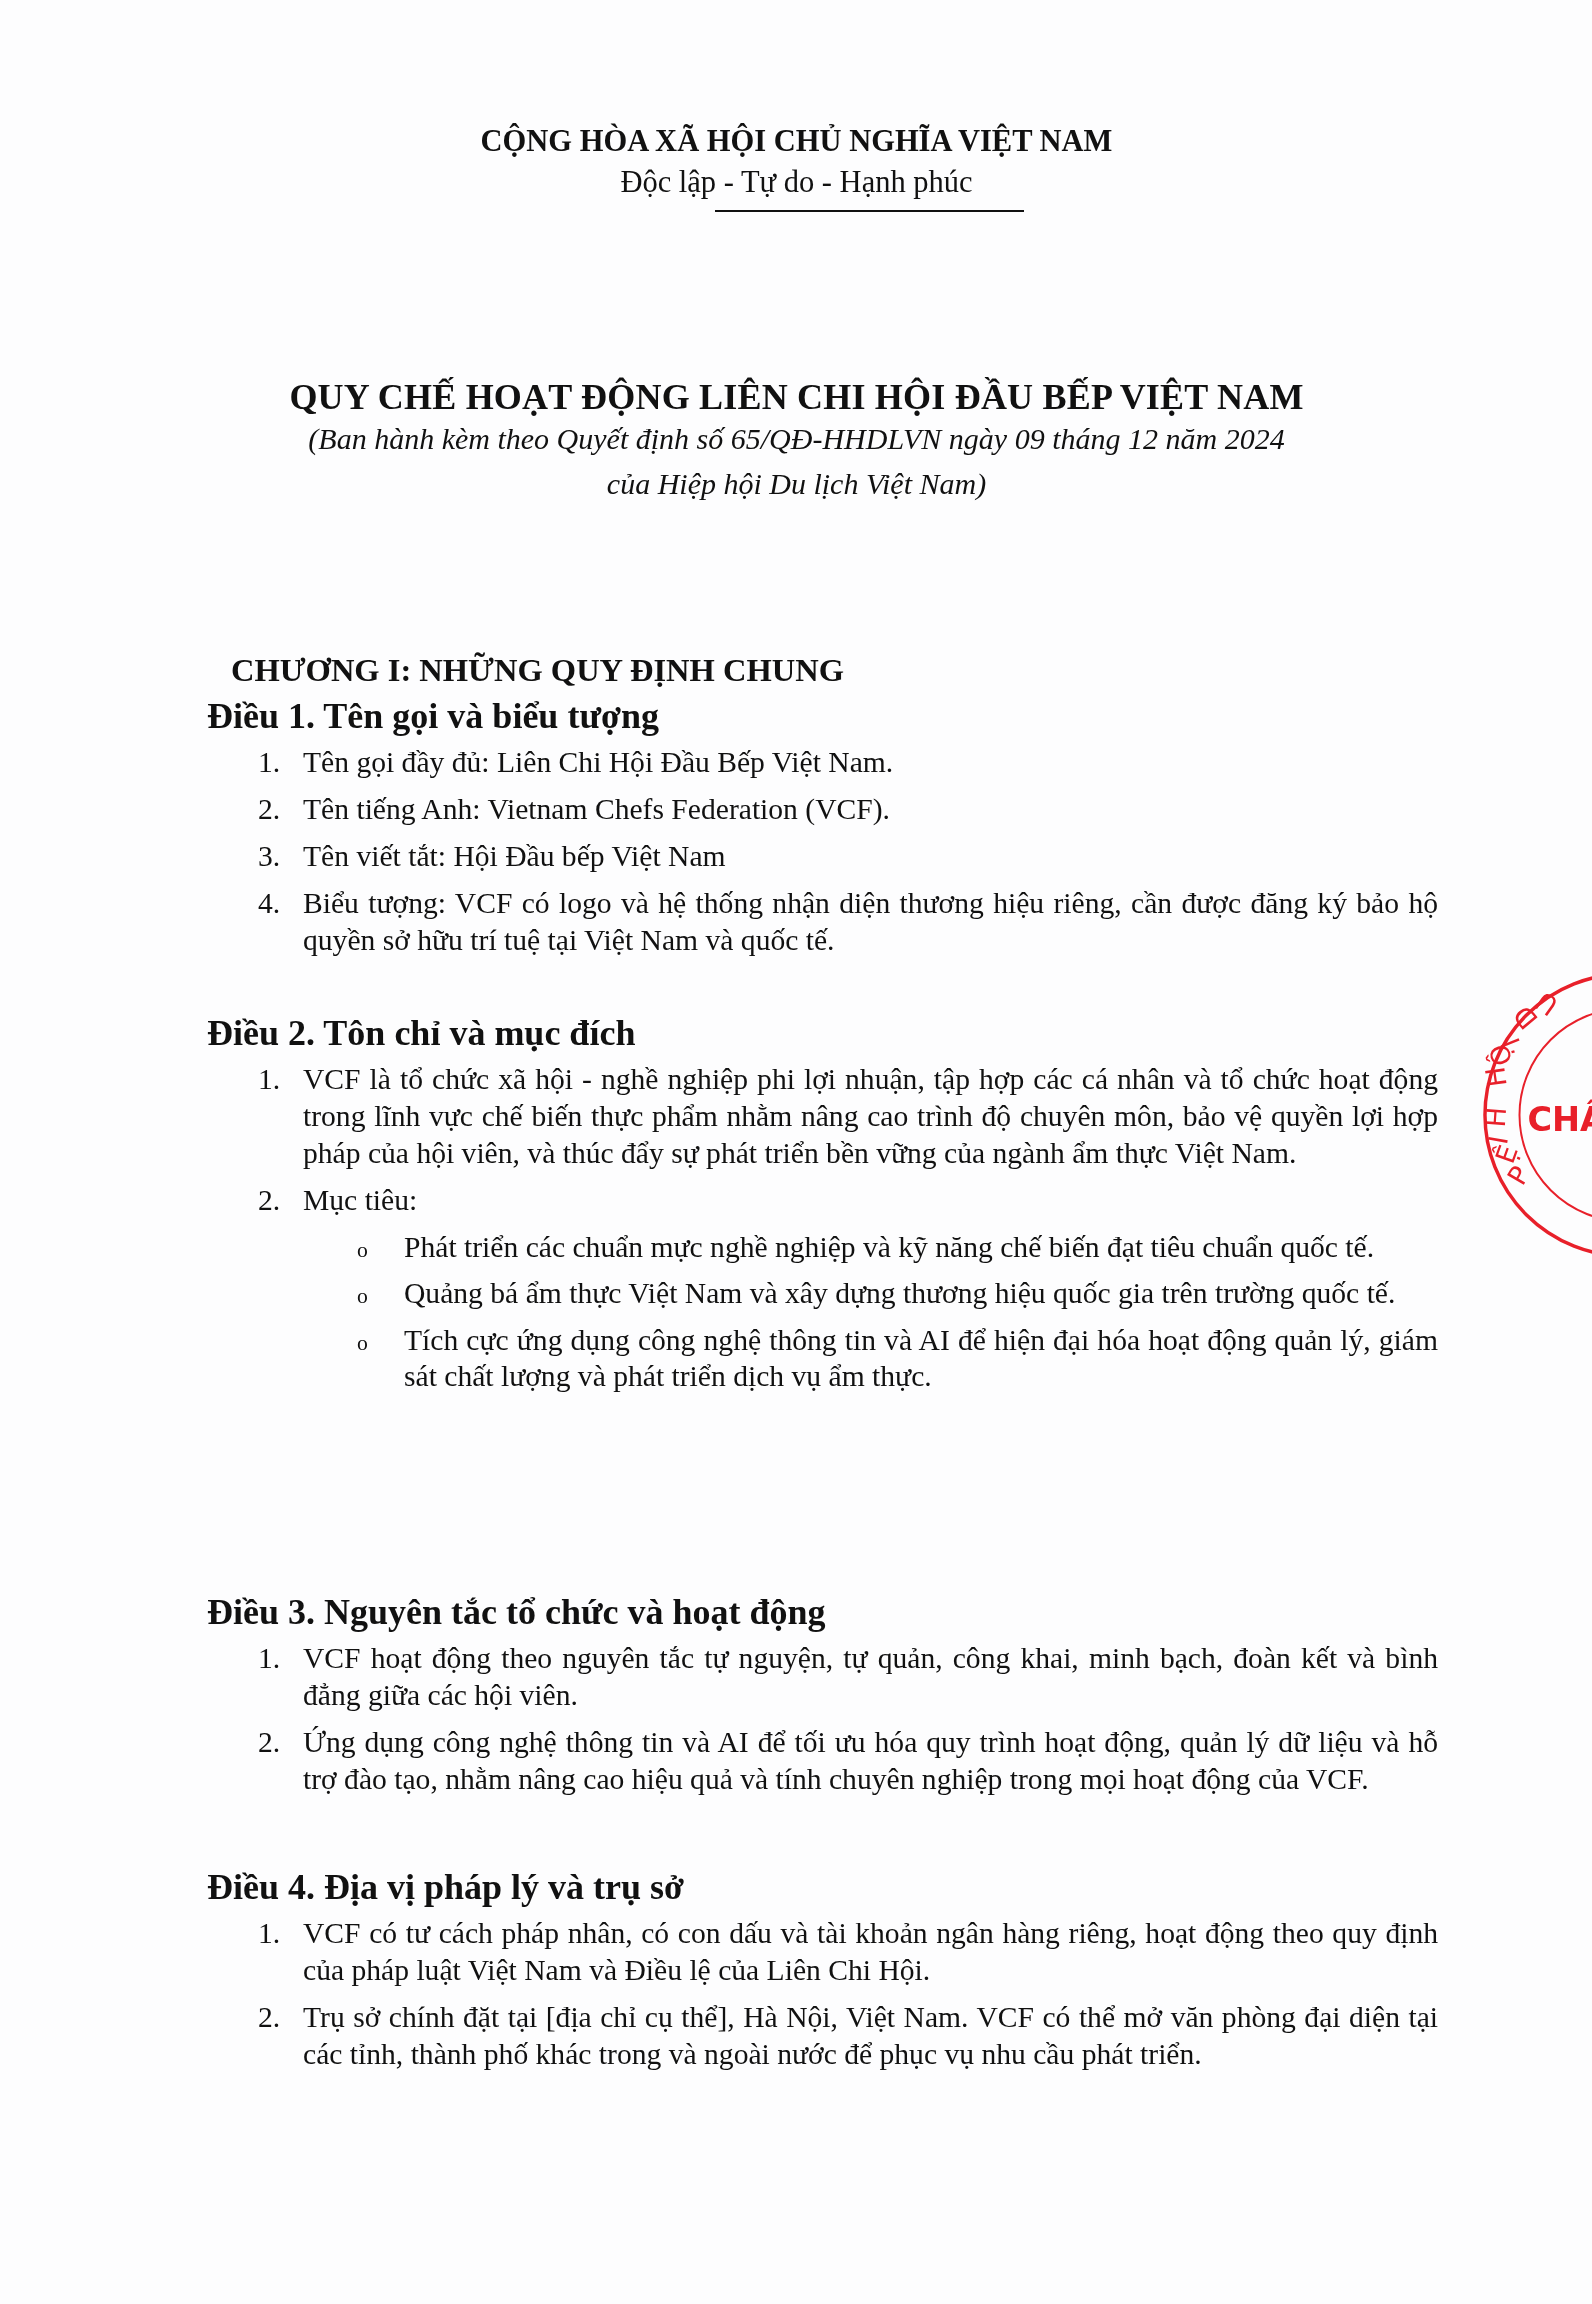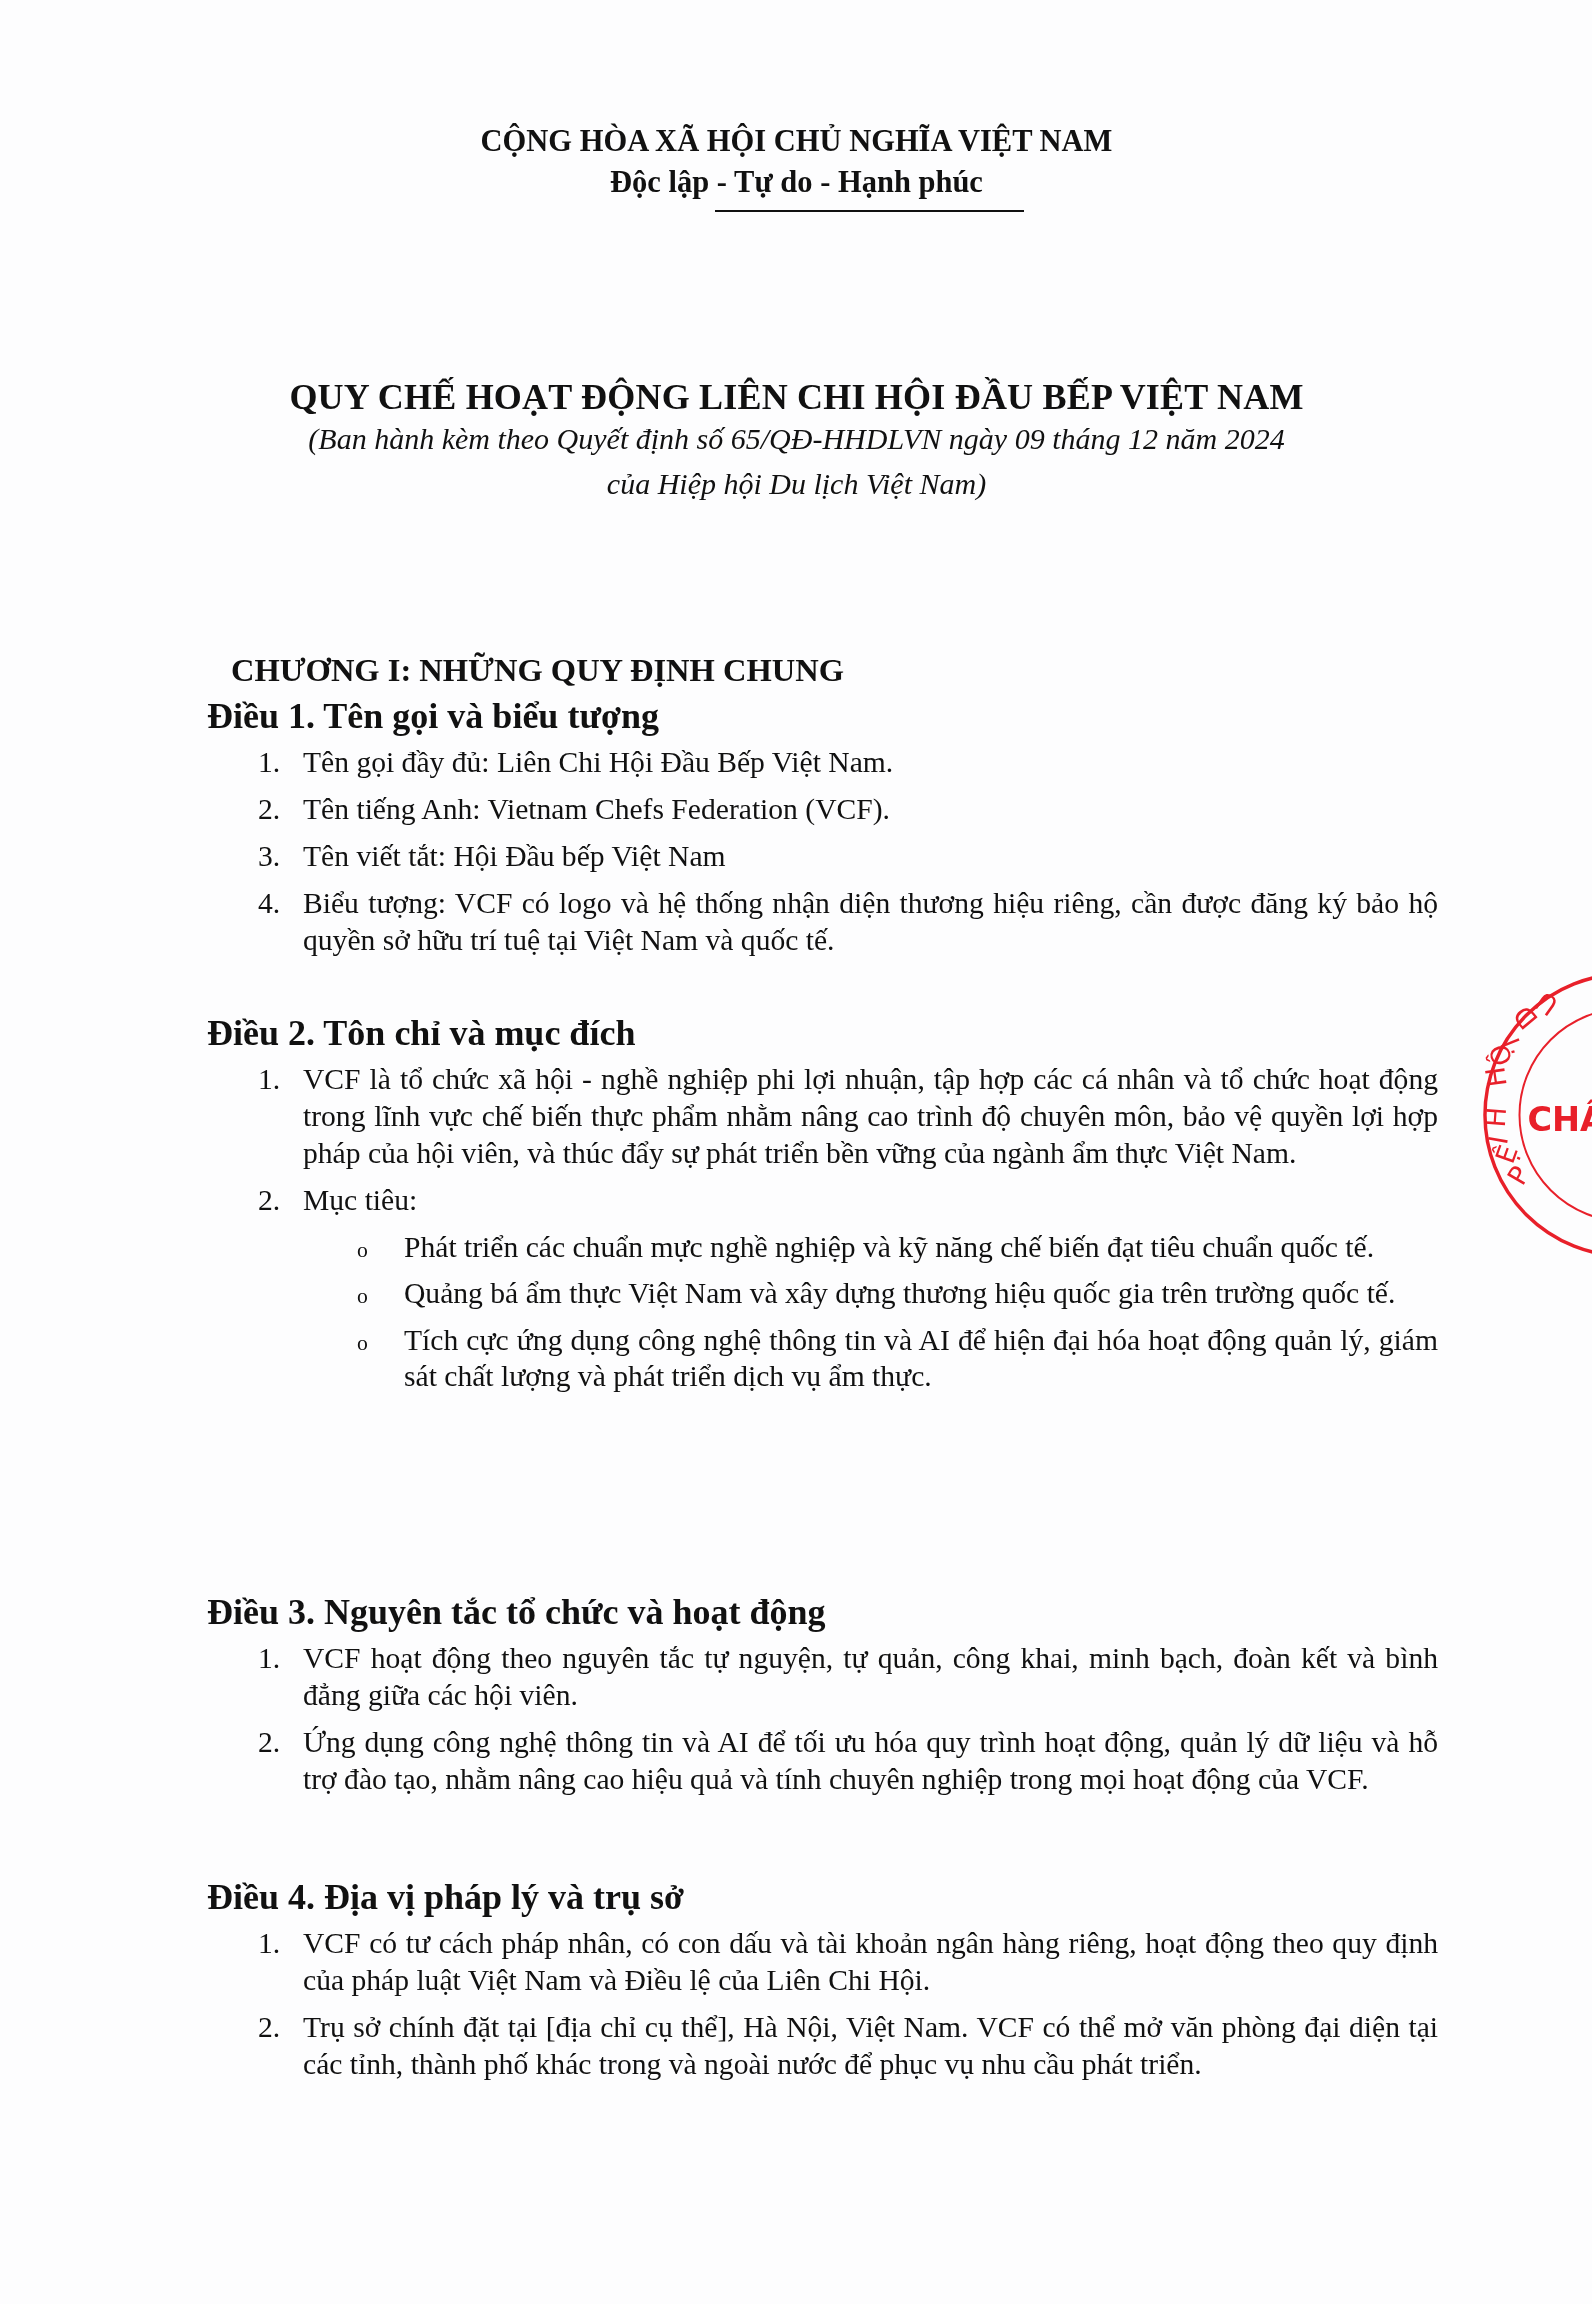--- a/index.html
+++ b/index.html
@@ -6,21 +6,21 @@
     body {
       width: 1593px; height: 2304px; background: #fdfdfe;
       position: relative; overflow: hidden;
       font-family: "Liberation Serif", "DejaVu Serif", serif;
       color: #111;
     }
     .page { position: absolute; left: 0; top: 0; width: 1593px; height: 1676px; }
     .abs { position: absolute; white-space: nowrap; }
     .center { left: 0; width: 1593px; text-align: center; }
     .nation { top: 124px; font-weight: bold; font-size: 30.5px; }
-    .motto { top: 165px; font-weight: bold; font-size: 30.5px; }
+    .motto { top: 165px; font-weight: normal; font-size: 30.5px; }
     .motto-rule { position: absolute; left: 715px; top: 210px; width: 309px; height: 2px; background: #111; }
     .doc-title { top: 376px; font-weight: bold; font-size: 36px; letter-spacing: 0.2px; }
     .doc-sub { font-style: italic; font-size: 30px; }
     .doc-sub1 { top: 422px; }
     .doc-sub2 { top: 467px; }
 
     .content { position: absolute; left: 207px; width: 1231px; }
     .chapter { position: absolute; top: 652px; left: 0; font-weight: bold; font-size: 32.5px; white-space: nowrap; margin-left: 24px; }
     .article { position: absolute; left: 0; width: 1231px; }
     .art-heading { font-weight: bold; font-size: 36px; line-height: 36px; margin: 0; white-space: nowrap; }
@@ -74,21 +74,21 @@
     </div>
 
     <div class="article" style="top: 1567px; margin-top: 27px;">
       <h3 class="art-heading">Điều 3. Nguyên tắc tổ chức và hoạt động</h3>
       <ol class="items">
         <li><span class="num">1.</span><span>VCF hoạt động theo nguyên tắc tự nguyện, tự quản, công khai, minh bạch, đoàn kết và bình đẳng giữa các hội viên.</span></li>
         <li><span class="num">2.</span><span>Ứng dụng công nghệ thông tin và AI để tối ưu hóa quy trình hoạt động, quản lý dữ liệu và hỗ trợ đào tạo, nhằm nâng cao hiệu quả và tính chuyên nghiệp trong mọi hoạt động của VCF.</span></li>
       </ol>
     </div>
 
-    <div class="article" style="top: 1869px; margin-top: 10px;">
+    <div class="article" style="top: 1869px;">
       <h3 class="art-heading">Điều 4. Địa vị pháp lý và trụ sở</h3>
       <ol class="items">
         <li><span class="num">1.</span><span>VCF có tư cách pháp nhân, có con dấu và tài khoản ngân hàng riêng, hoạt động theo quy định của pháp luật Việt Nam và Điều lệ của Liên Chi Hội.</span></li>
         <li><span class="num">2.</span><span>Trụ sở chính đặt tại [địa chỉ cụ thể], Hà Nội, Việt Nam. VCF có thể mở văn phòng đại diện tại các tỉnh, thành phố khác trong và ngoài nước để phục vụ nhu cầu phát triển.</span></li>
       </ol>
     </div>
   </div>
 
   <svg class="stamp" viewBox="0 0 290 290" xmlns="http://www.w3.org/2000/svg">
     <defs>

